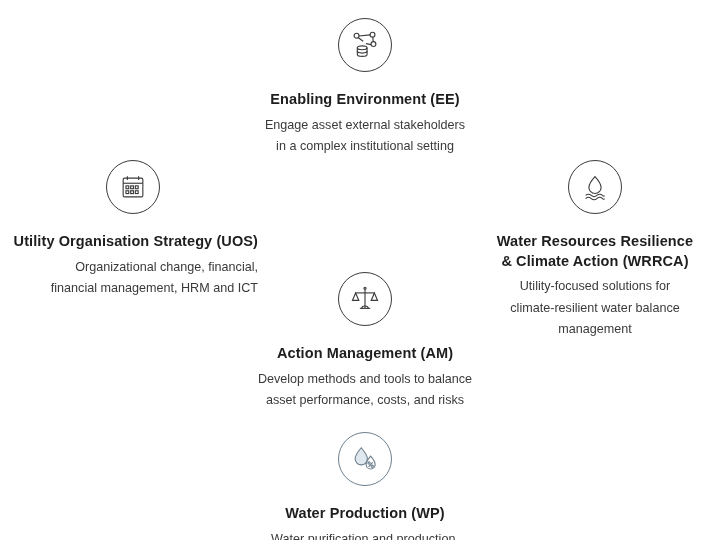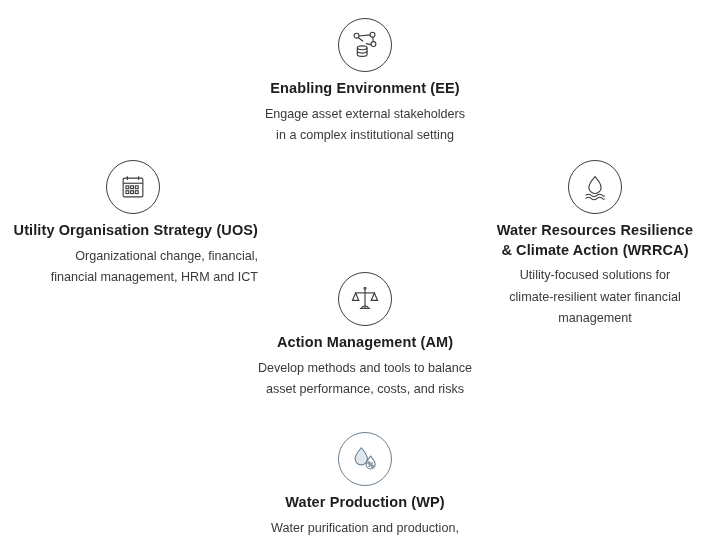--- a/index.html
+++ b/index.html
@@ -35,21 +35,21 @@
     border-color: #6e7f8d;
   }
   .icon-circle svg {
     display: block;
   }
   .node-title {
     font-size: 14.5px;
     font-weight: bold;
     letter-spacing: 0.1px;
     color: #1e1e1e;
-    margin-top: 7px;
+    margin-top: 18px;
     line-height: 1.35;
   }
   .node-desc {
     font-size: 12.6px;
     color: #3a3a3a;
     line-height: 1.72;
     margin-top: 5px;
   }
 
   
@@ -113,21 +113,21 @@
       <path d="M6 25 c2-1.8 4-1.8 6 0 s4 1.8 6 0 s4-1.8 6 0 s2 0 2 0" stroke-width="1.1"></path>
       <path d="M6 28.3 c2-1.8 4-1.8 6 0 s4 1.8 6 0 s4-1.8 6 0 s2 0 2 0" stroke-width="1.1"></path>
     </svg>
   </div>
   <div class="node-title">
     <div>Water Resources Resilience</div>
     <div>&amp; Climate Action (WRRCA)</div>
   </div>
   <div class="node-desc">
     <div>Utility-focused solutions for</div>
-    <div>climate-resilient water financial</div>
+    <div>climate-resilient water balance</div>
     <div>management</div>
   </div>
 </div>
 
 <div class="node" id="node-am">
   <div class="icon-circle">
     <svg width="30" height="30" viewBox="0 0 32 32" fill="none" stroke="#3b3b3b" stroke-width="1.2">
       <path d="M16 5.5 v20"></path>
       <circle cx="16" cy="4.6" r="1.1"></circle>
       <path d="M6 9.5 h20"></path>

